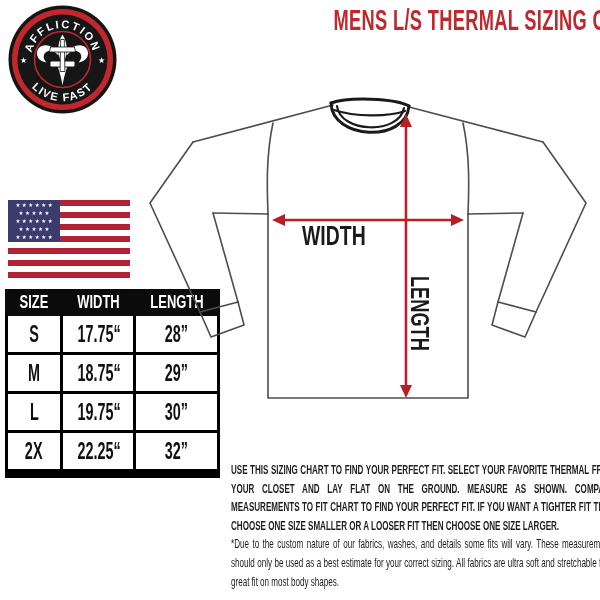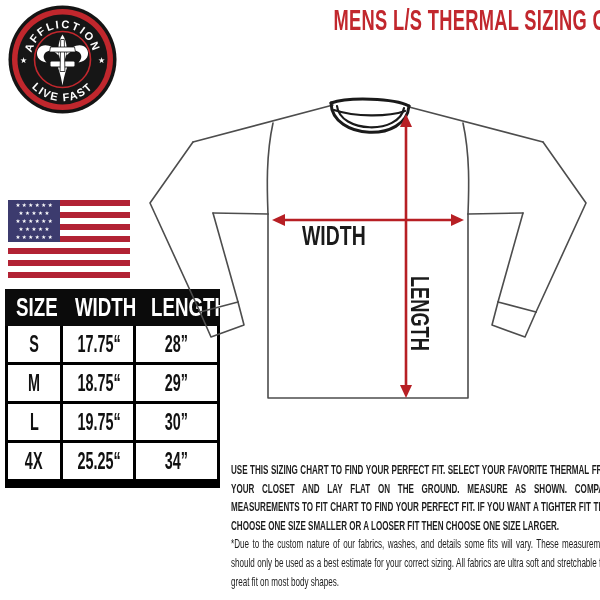--- a/index.html
+++ b/index.html
@@ -32,21 +32,21 @@
   .star-row { font-size:5.5px; line-height:8px; letter-spacing:0; white-space:nowrap; }
   
   .size-table-wrap { position:absolute; left:5px; top:289px; border-bottom:6px solid #000; }
   table.size-chart { border-collapse:collapse; table-layout:fixed; width:203px; }
   table.size-chart th, table.size-chart td {
     border:3px solid #000; padding:0; text-align:center; vertical-align:middle;
     background:#fff; color:#111;
   }
   table.size-chart th {
     background:#0b0b0b; color:#fff; border-color:#0b0b0b; height:20px;
-    font-size:26px; font-weight:700;
+    font-size:18px; font-weight:700;
   }
   table.size-chart td { height:36px; font-size:24px; font-weight:700; }
   .cx  { display:inline-block; white-space:nowrap; transform:scaleX(0.60); transform-origin:center; }
   .cxh { display:inline-block; white-space:nowrap; transform:scaleX(0.72); transform-origin:center; }
   .col-size { width:52px; } .col-width { width:70px; } .col-length { width:81px; }
   
   .shirt { position:absolute; left:140px; top:95px; }
   
   .notes { position:absolute; left:231px; top:461px; width:385px; }
   .notes-inner {
@@ -122,23 +122,23 @@
           <td><span class="cx">M</span></td>
           <td><span class="cx">18.75“</span></td>
           <td><span class="cx">29”</span></td>
         </tr>
         <tr>
           <td><span class="cx">L</span></td>
           <td><span class="cx">19.75“</span></td>
           <td><span class="cx">30”</span></td>
         </tr>
         <tr>
-          <td><span class="cx">4X</span></td>
-          <td><span class="cx">25.25“</span></td>
-          <td><span class="cx">34”</span></td>
+          <td><span class="cx">2X</span></td>
+          <td><span class="cx">22.25“</span></td>
+          <td><span class="cx">32”</span></td>
         </tr>
       </tbody>
     </table>
   </div>
 
   <svg class="shirt" width="460" height="320" viewBox="140 95 460 320">
     <g fill="none" stroke="#4d4d4d" stroke-width="1.6" stroke-linejoin="round" stroke-linecap="round">
 
       <path d="M 268,214 L 268,398 L 468,398 L 468,214"></path>
 

